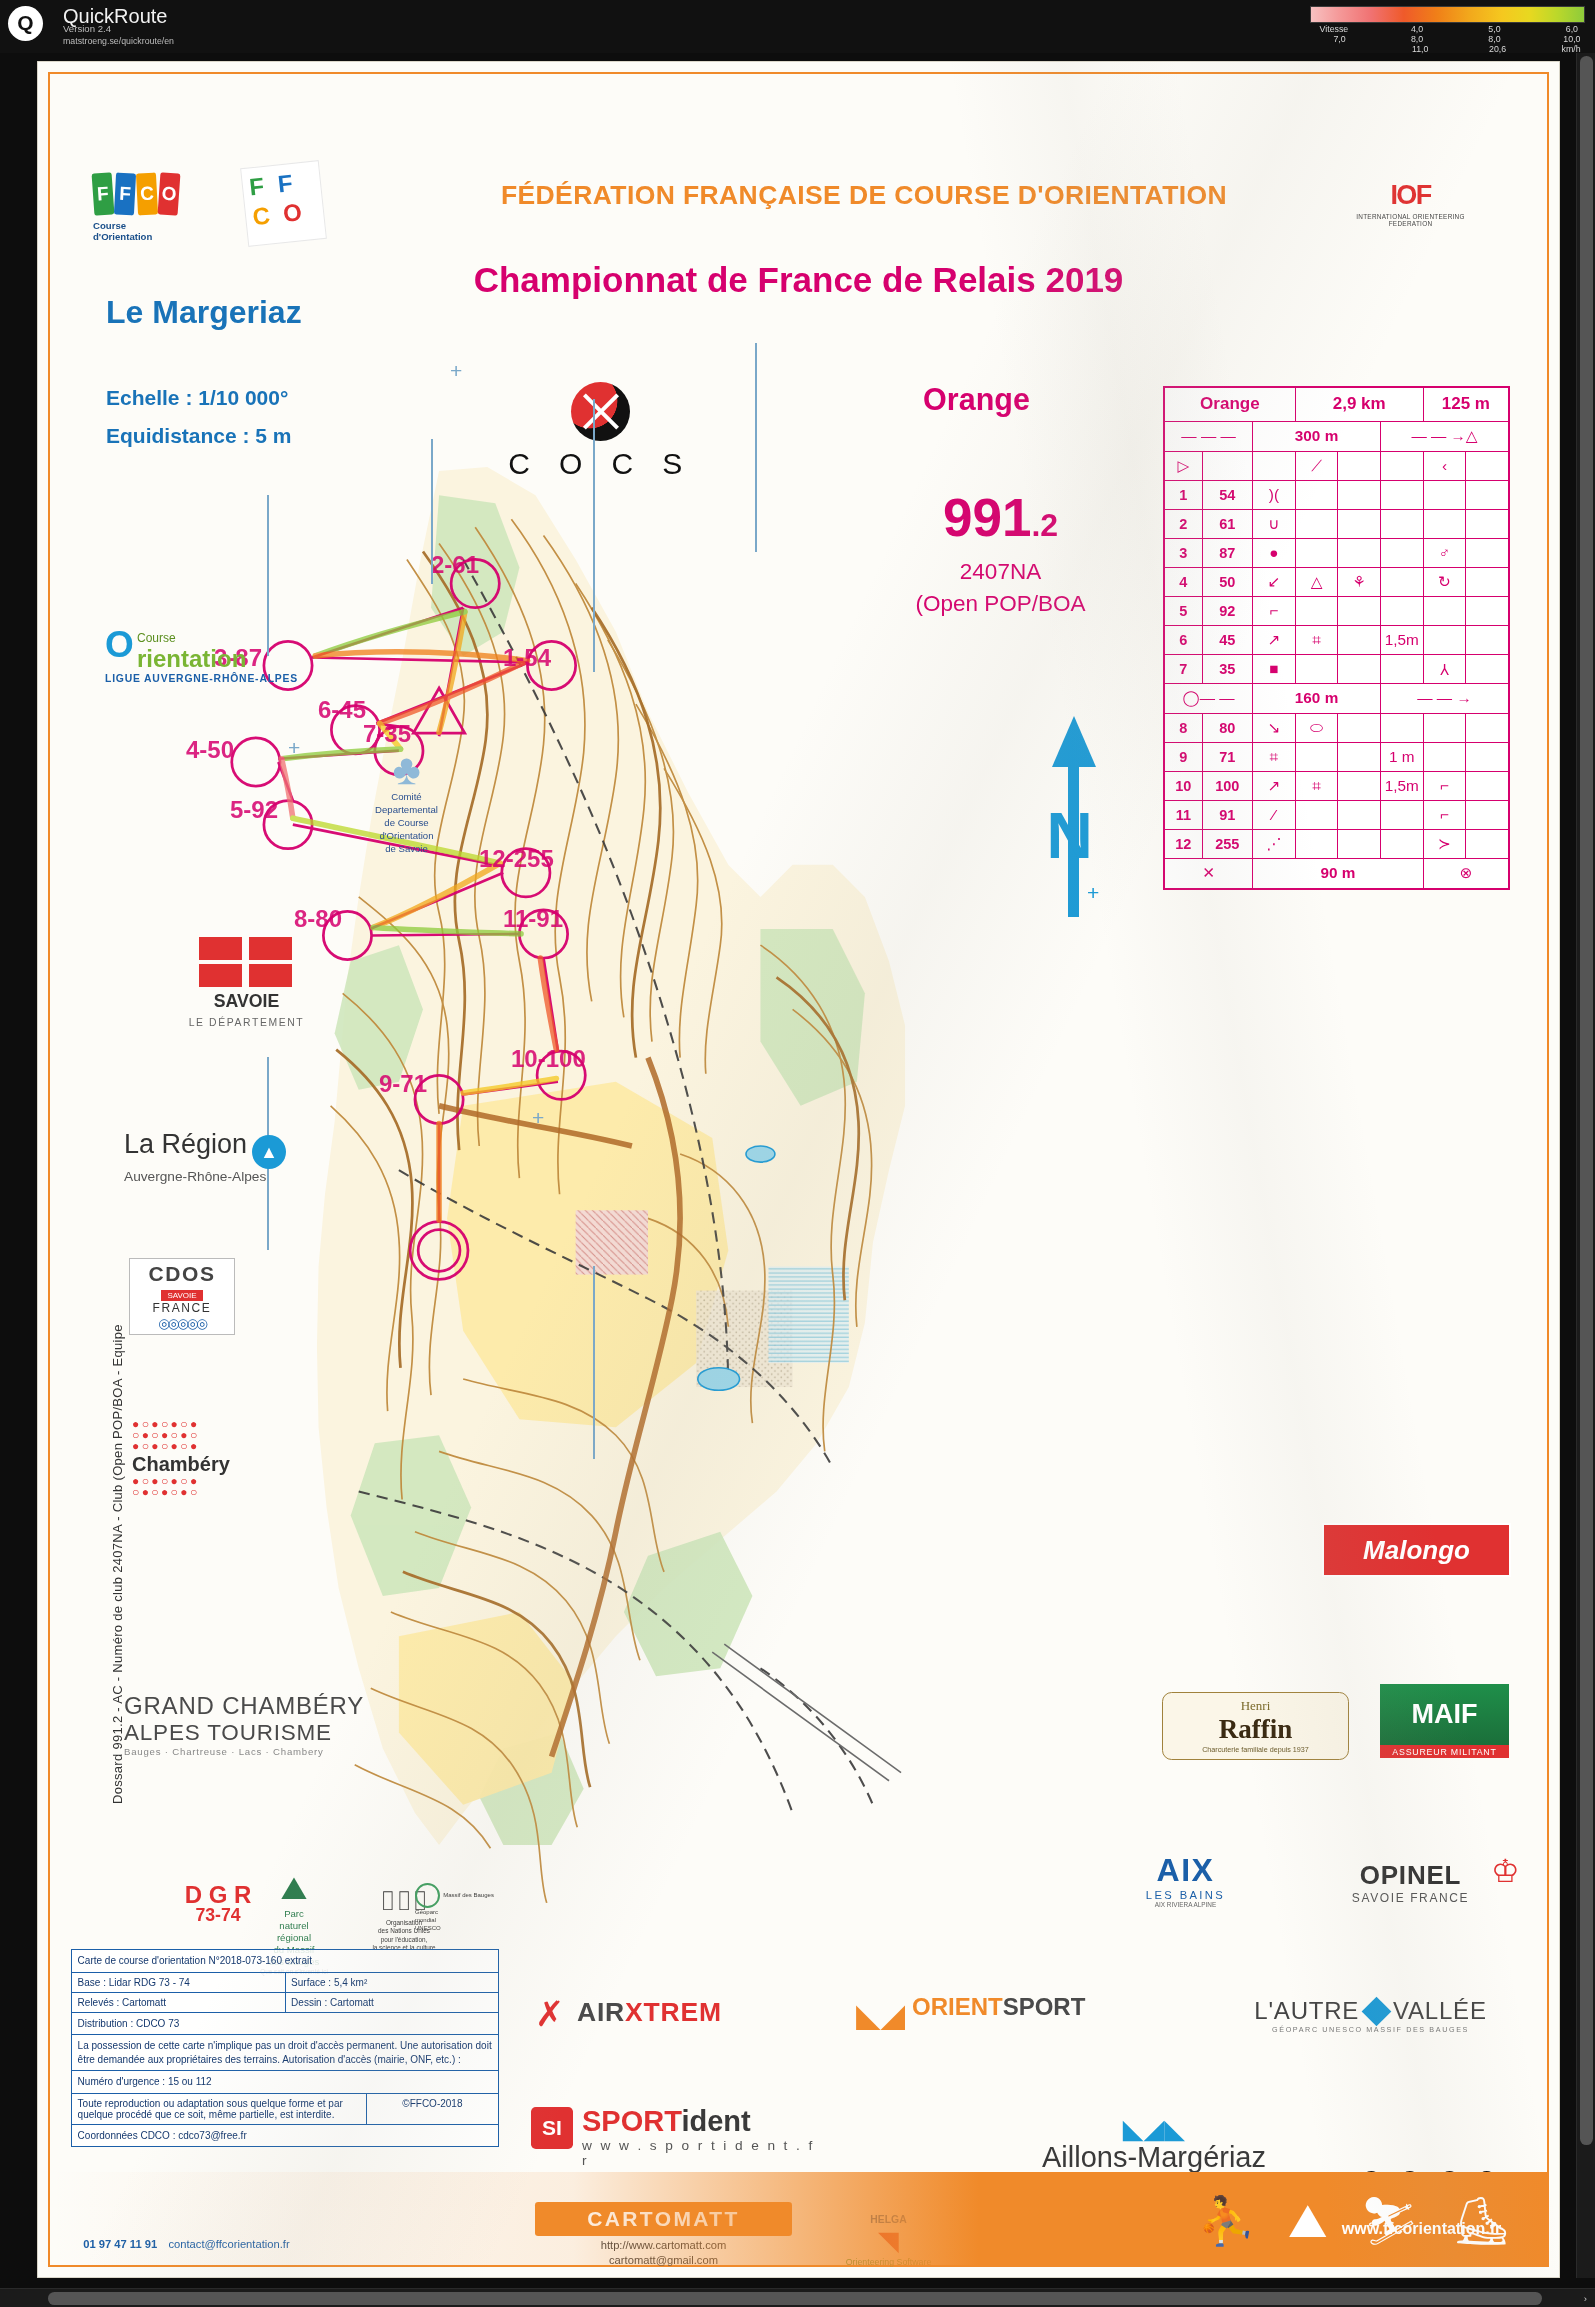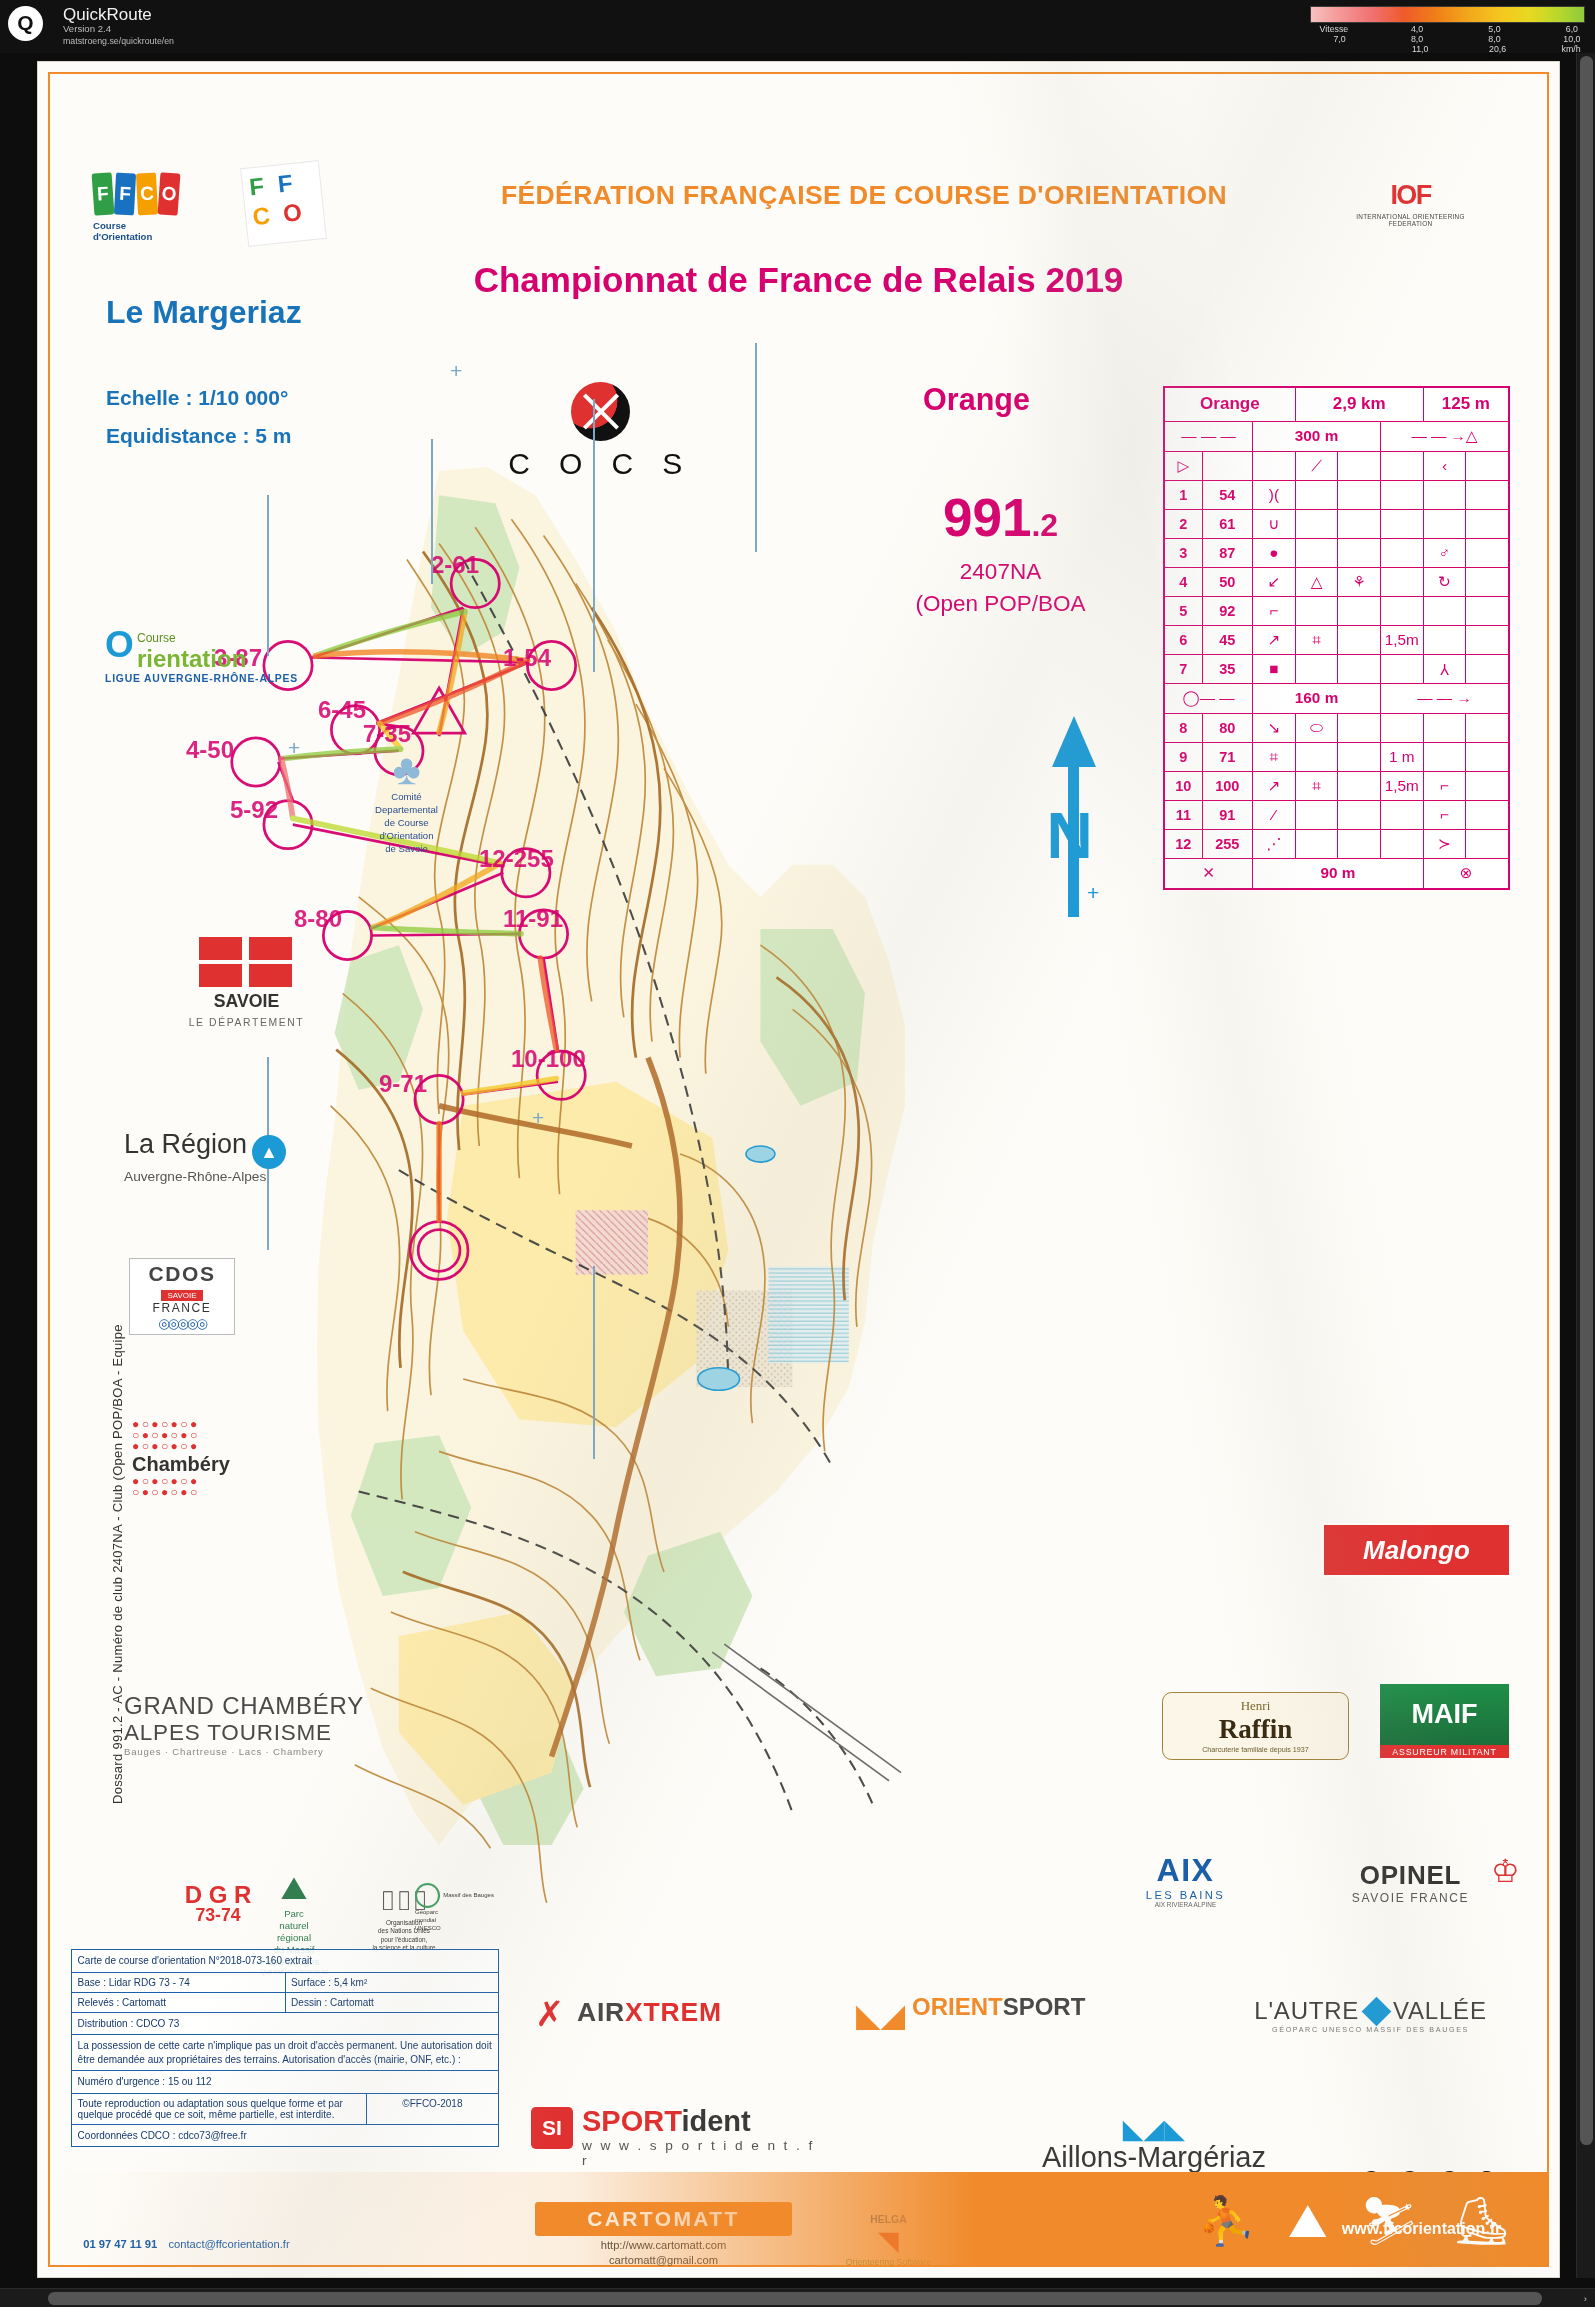--- a/index.html
+++ b/index.html
@@ -4,21 +4,21 @@
 <style>
   html,body{margin:0;padding:0;background:#111;}
   body{width:1595px;height:2307px;font-family:"Liberation Sans",sans-serif;overflow:hidden;}
   .app{position:relative;width:1595px;height:2307px;background:#0d0d0d;}
 
   
   .titlebar{position:absolute;left:0;top:0;width:1595px;height:53px;background:#111;color:#e8e8e8;}
   .qr-logo{position:absolute;left:8px;top:6.4px;width:35px;height:35px;border-radius:50%;
            background:#fff;color:#111;font-weight:bold;font-size:21px;line-height:35px;text-align:center;}
   .qr-logo span{display:block;transform:translateY(-0.8px);}
-  .qr-name{position:absolute;left:63px;top:4.8px;font-size:17px;color:#f2f2f2;}
+  .qr-name{position:absolute;left:63px;top:4.8px;font-size:20px;color:#f2f2f2;}
   .qr-ver{position:absolute;left:63px;top:23px;font-size:9.6px;color:#bdbdbd;}
   .qr-url{position:absolute;left:63px;top:36px;font-size:8.8px;color:#bdbdbd;}
 
   .legend{position:absolute;right:9.6px;top:6.4px;height:39px;}
   .legend-bar{position:absolute;right:0;top:0;width:273px;height:14.5px;
      background:linear-gradient(90deg,#f7c1c1 0%,#f59a9a 10%,#f07272 22%,#ef5a2a 34%,#f07f18 46%,#f2a81c 58%,#f5c81f 70%,#e8d820 80%,#bcd82a 90%,#8ecb3b 100%);
      border:0.8px solid #3a3a3a;}
   .legend-ticks{position:absolute;right:0;top:17.7px;width:337px;height:13px;color:#d8d8d8;font-size:8.8px;text-align:right;}
   .legend-ticks span{display:inline-block;width:27px;text-align:center;margin-left:48px;}
   .legend-ticks .lbl{width:auto;margin-right:4.8px;}

